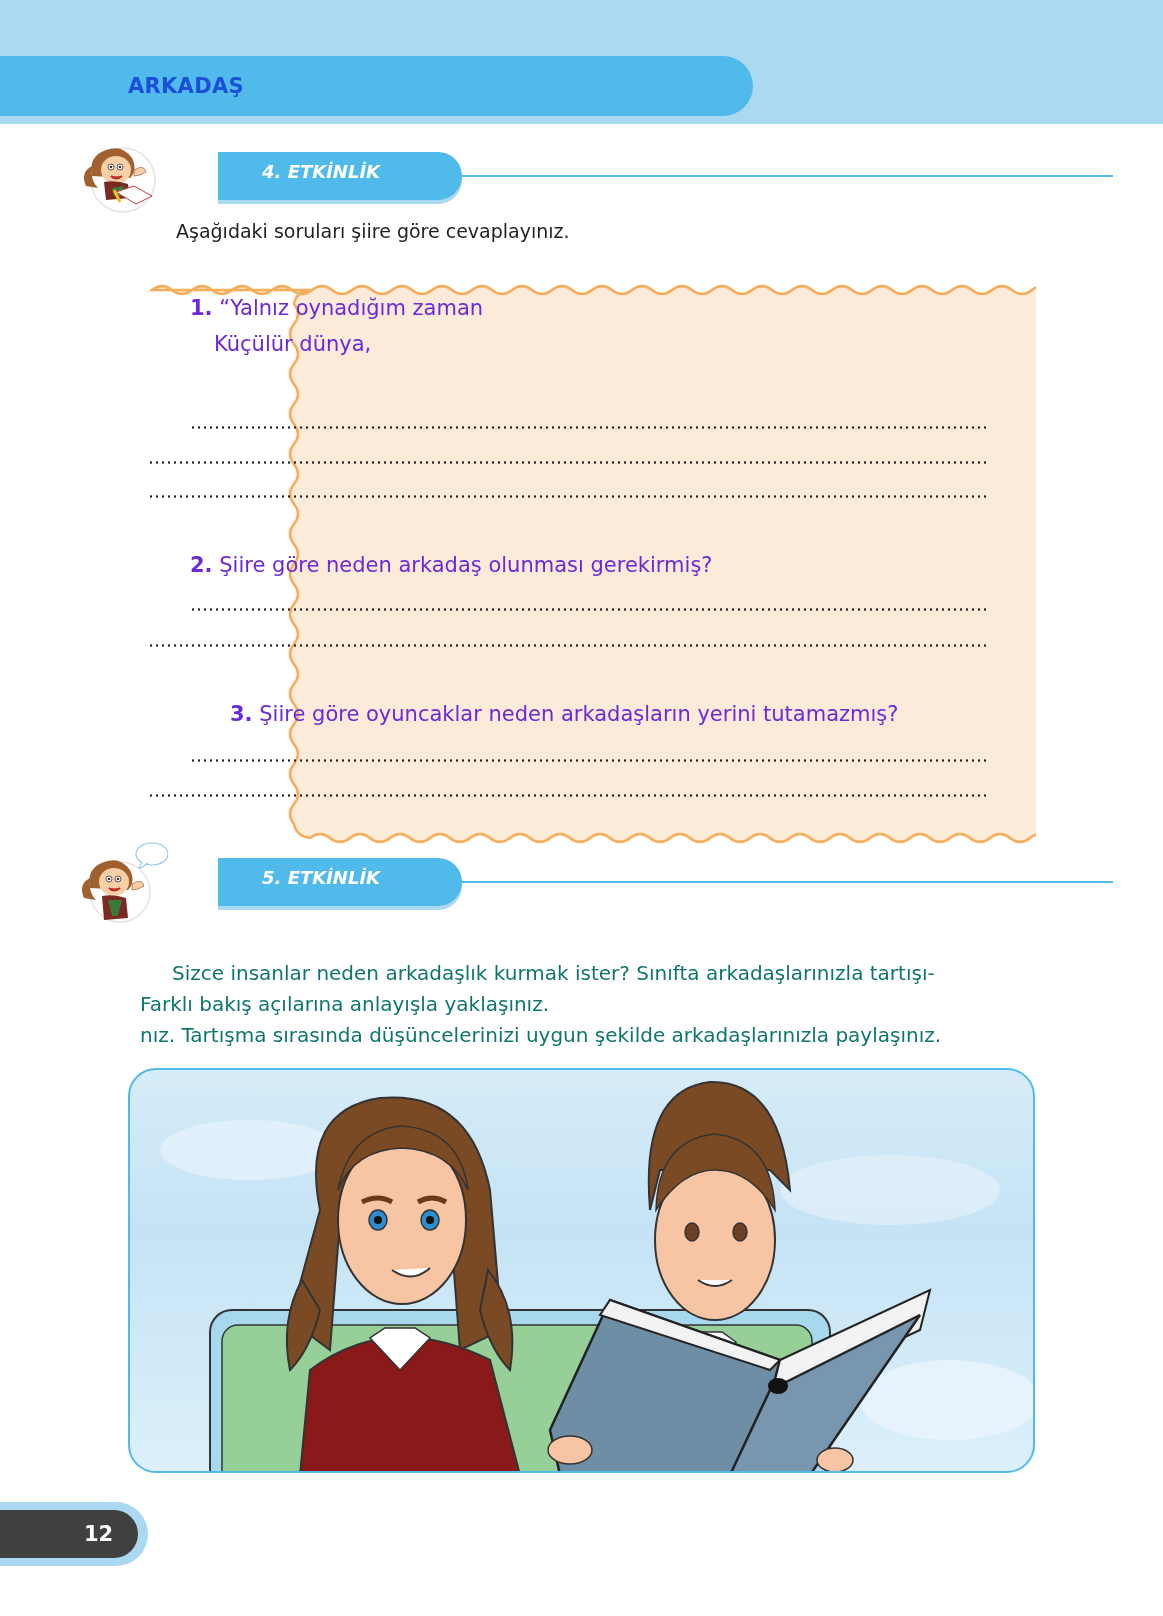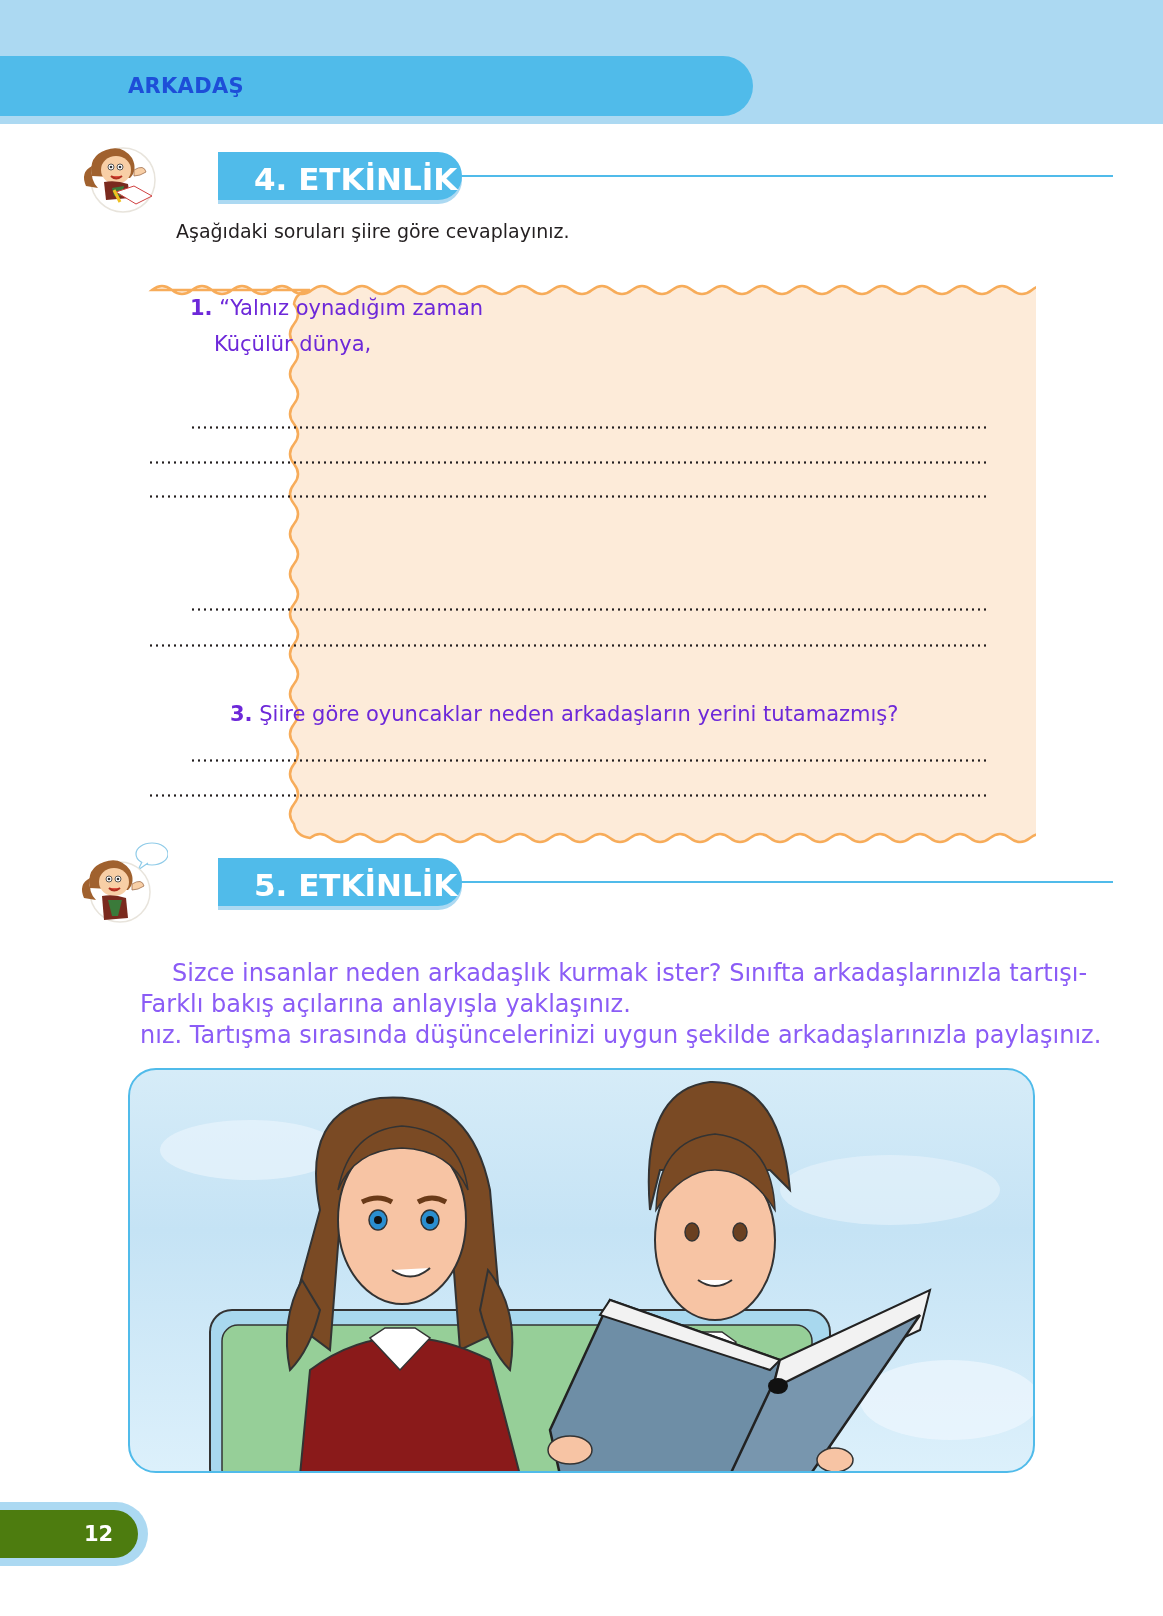--- a/index.html
+++ b/index.html
@@ -9,47 +9,47 @@
     
     .top-band { position: absolute; left: 0; top: 0; width: 1163px; height: 124px; background: #acd9f2; }
     .title-pill { position: absolute; left: 0; top: 56px; width: 753px; height: 60px; background: #50bbea; border-radius: 0 30px 30px 0; }
     .title-pill-shadow { position: absolute; left: 0; top: 116px; width: 740px; height: 6px; background: #acd9f2; }
     .title-text { position: absolute; left: 128px; top: 74px; font-size: 21px; font-weight: bold; color: #1d4ed8; letter-spacing: 0.3px; }
 
     
     .section-head { position: absolute; left: 78px; width: 960px; height: 70px; }
     .section-line { position: absolute; left: 380px; width: 655px; height: 2px; background: #50bbea; }
     .section-pill { position: absolute; left: 140px; width: 244px; height: 48px; background: #50bbea; border-radius: 0 26px 26px 0; box-shadow: 0 4px 0 #acd9f2; }
-    .section-pill-text { position: absolute; left: 36px; top: 9px; font-size: 31px; font-weight: bold; color: #ffffff; white-space: nowrap; }
+    .section-pill-text { position: absolute; left: 44px; top: 9px; font-size: 18px; font-weight: bold; color: #ffffff; white-space: nowrap; font-style: italic; }
     .mascot { position: absolute; left: 0; top: 0; width: 90px; height: 90px; }
 
     
     .instruction { position: absolute; left: 176px; top: 220px; font-size: 19px; color: #231f20; }
 
     
     .wavy-box { position: absolute; left: 128px; top: 276px; width: 908px; height: 568px; }
     .wavy-box svg { position: absolute; left: 0; top: 0; }
 
     .q-text { position: absolute; font-size: 21px; color: #6d28d9; white-space: nowrap; }
     .q-num { font-weight: bold; }
     .dots { position: absolute; height: 3px;
       background-image: radial-gradient(circle, #231f20 1px, transparent 1.3px);
       background-size: 6px 3px; background-repeat: repeat-x; }
 
     
-    .para { position: absolute; left: 150px; top: 958px; width: 886px; font-size: 24px; line-height: 31px; color: #8b5cf6; text-align: justify; }
+    .para { position: absolute; left: 150px; top: 958px; width: 886px; font-size: 20px; line-height: 31px; color: #0f766e; text-align: justify; }
     .para-line { display: block; white-space: nowrap; }
 
     
     .illustration { position: absolute; left: 128px; top: 1068px; width: 907px; height: 405px; border: 2px solid #50bbea; border-radius: 28px; overflow: hidden;
       background: linear-gradient(180deg, #d6ecf8 0%, #c5e3f5 40%, #dcf0fb 100%); }
 
     
     .page-num-wrap { position: absolute; left: 0; top: 1502px; width: 148px; height: 64px; background: #acd9f2; border-radius: 0 34px 34px 0; }
-    .page-num-pill { position: absolute; left: 0; top: 8px; width: 138px; height: 48px; background: #4d7c0f; border-radius: 0 26px 26px 0; }
+    .page-num-pill { position: absolute; left: 0; top: 8px; width: 138px; height: 48px; background: #404040; border-radius: 0 26px 26px 0; }
     .page-num { position: absolute; left: 84px; top: 12px; font-size: 21px; font-weight: bold; color: #ffffff; }
   </style>
 </head>
 <body>
 
 <div class="top-band"></div>
 <div class="title-pill-shadow"></div>
 <div class="title-pill"></div>
 <div class="title-text">ARKADAŞ</div>
 
@@ -116,20 +116,24 @@
 
   <div class="q-text" style="left:62px; top:20px;">
     <span class="q-num">1.</span>
     <span>“Yalnız oynadığım zaman</span>
   </div>
   <div class="q-text" style="left:86px; top:56px;">Küçülür dünya,</div>
   <div class="dots" style="left:62px; top:150px; width:796px;"></div>
   <div class="dots" style="left:20px; top:185px; width:838px;"></div>
   <div class="dots" style="left:20px; top:219px; width:838px;"></div>
 
+  <div class="q-text" style="left:62px; top:277px;">
+    <span class="q-num">2.</span>
+    <span>Şiire göre neden arkadaş olunması gerekirmiş?</span>
+  </div>
   <div class="dots" style="left:62px; top:332px; width:796px;"></div>
   <div class="dots" style="left:20px; top:368px; width:838px;"></div>
 
   <div class="q-text" style="left:62px; top:426px;margin-left:40px;">
     <span class="q-num">3.</span>
     <span>Şiire göre oyuncaklar neden arkadaşların yerini tutamazmış?</span>
   </div>
   <div class="dots" style="left:62px; top:483px; width:796px;"></div>
   <div class="dots" style="left:20px; top:518px; width:838px;"></div>
 </div>

